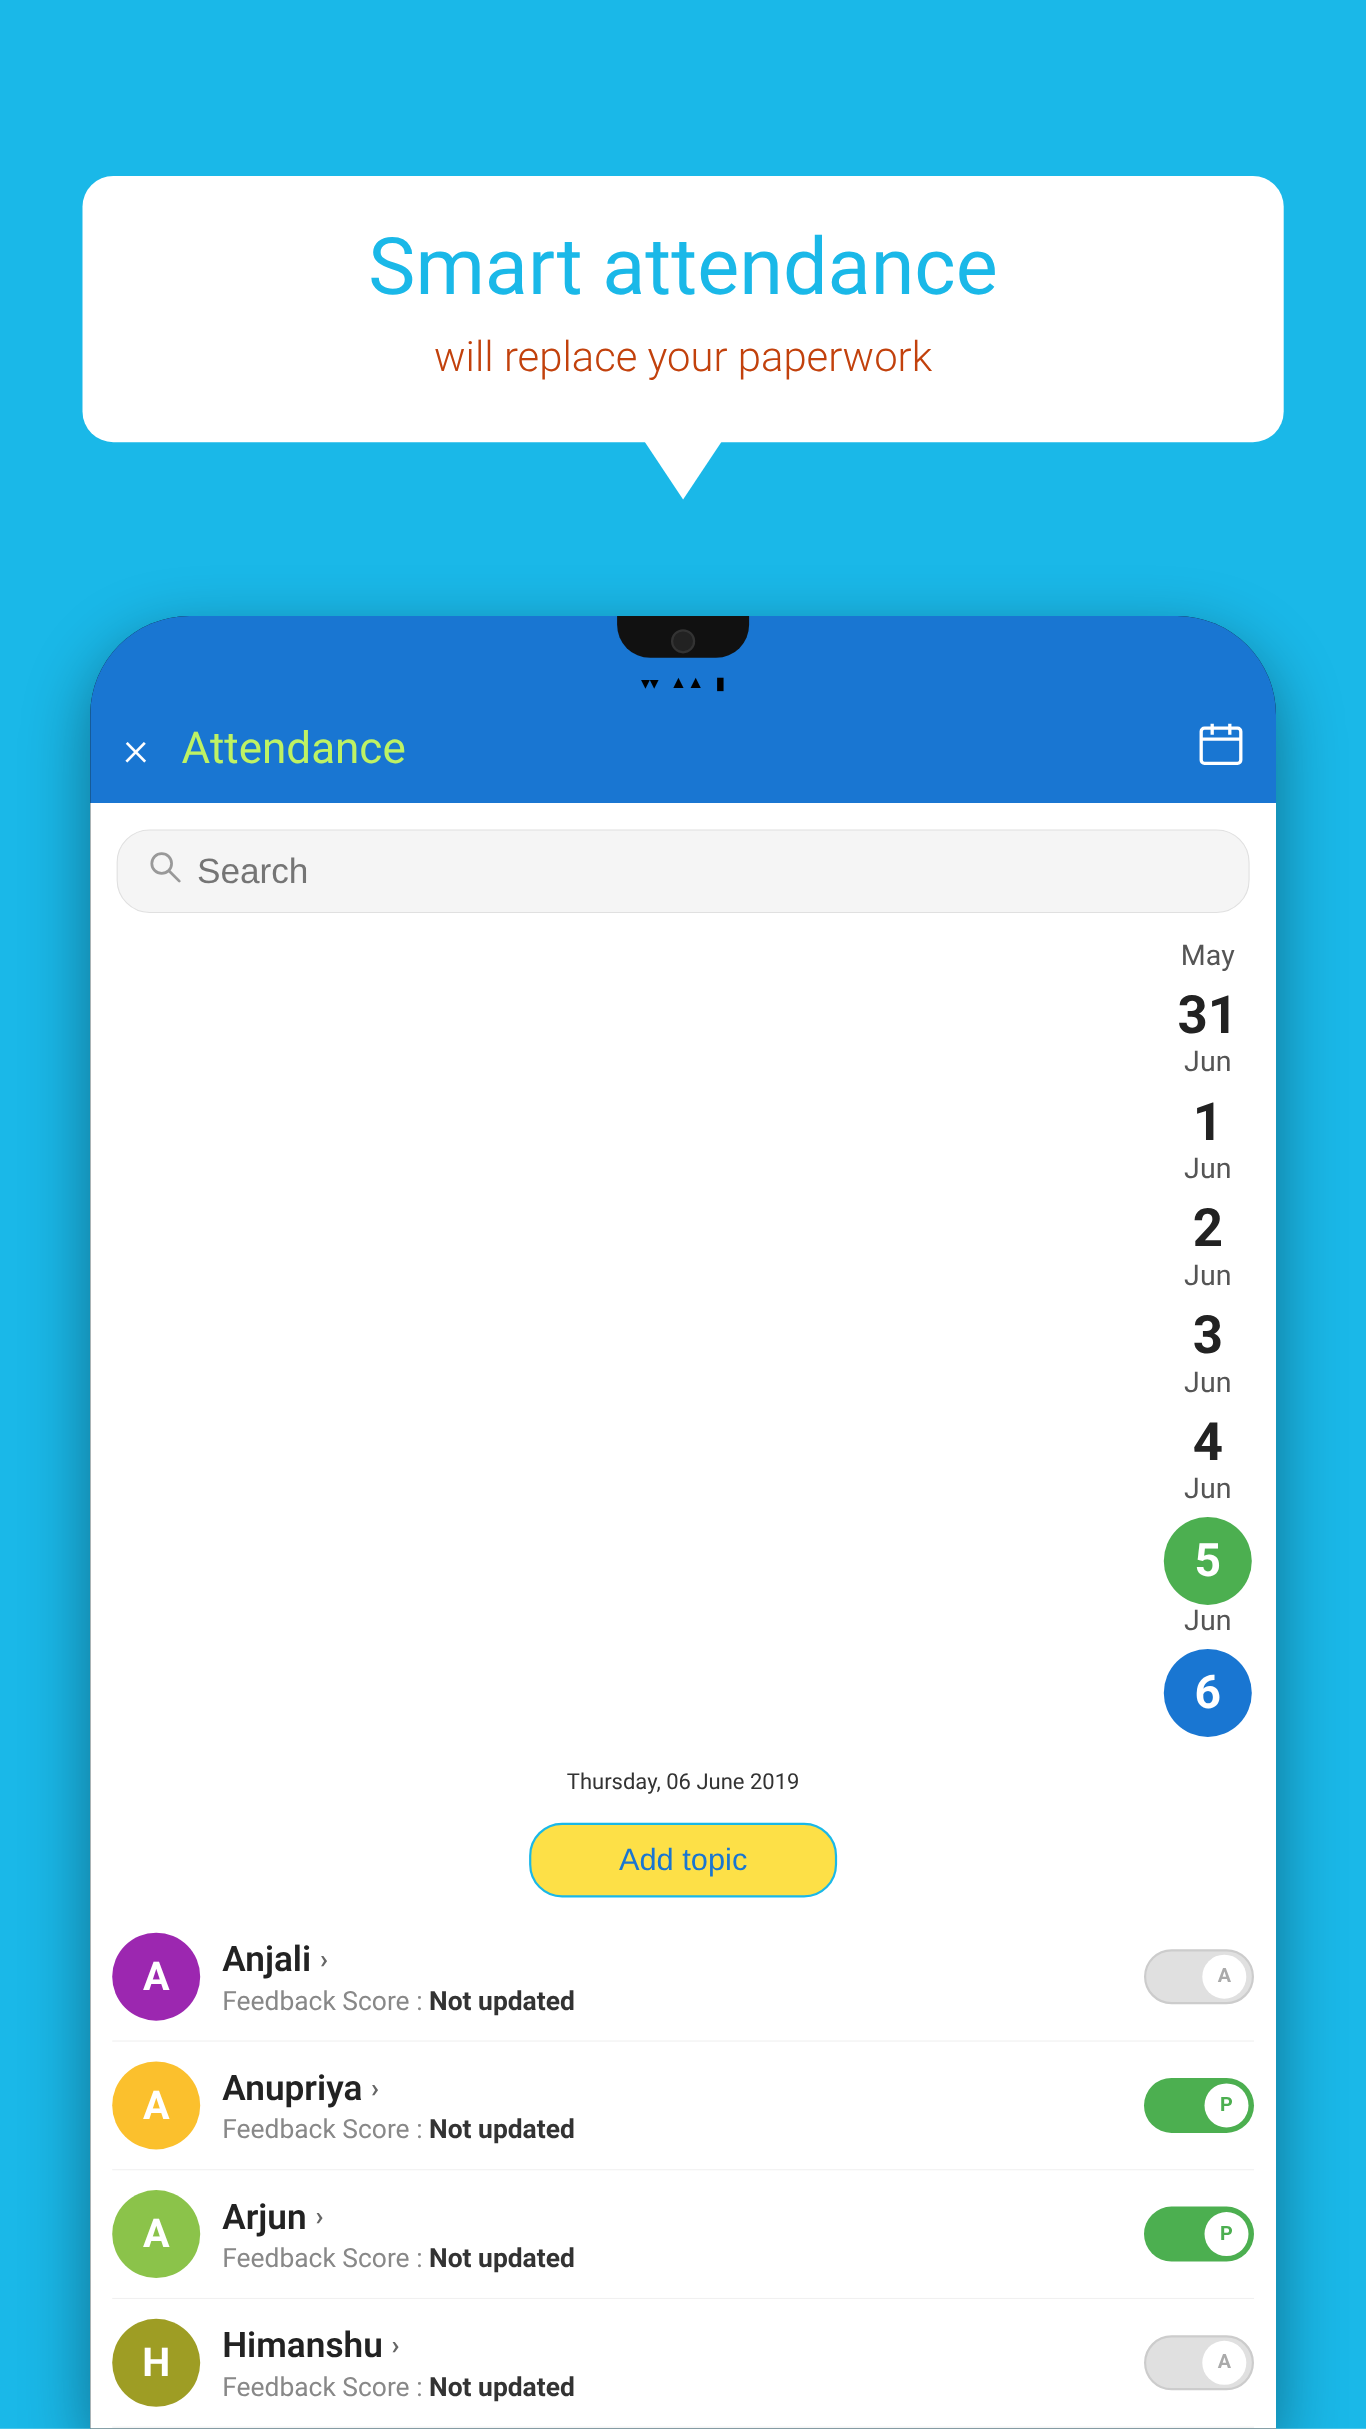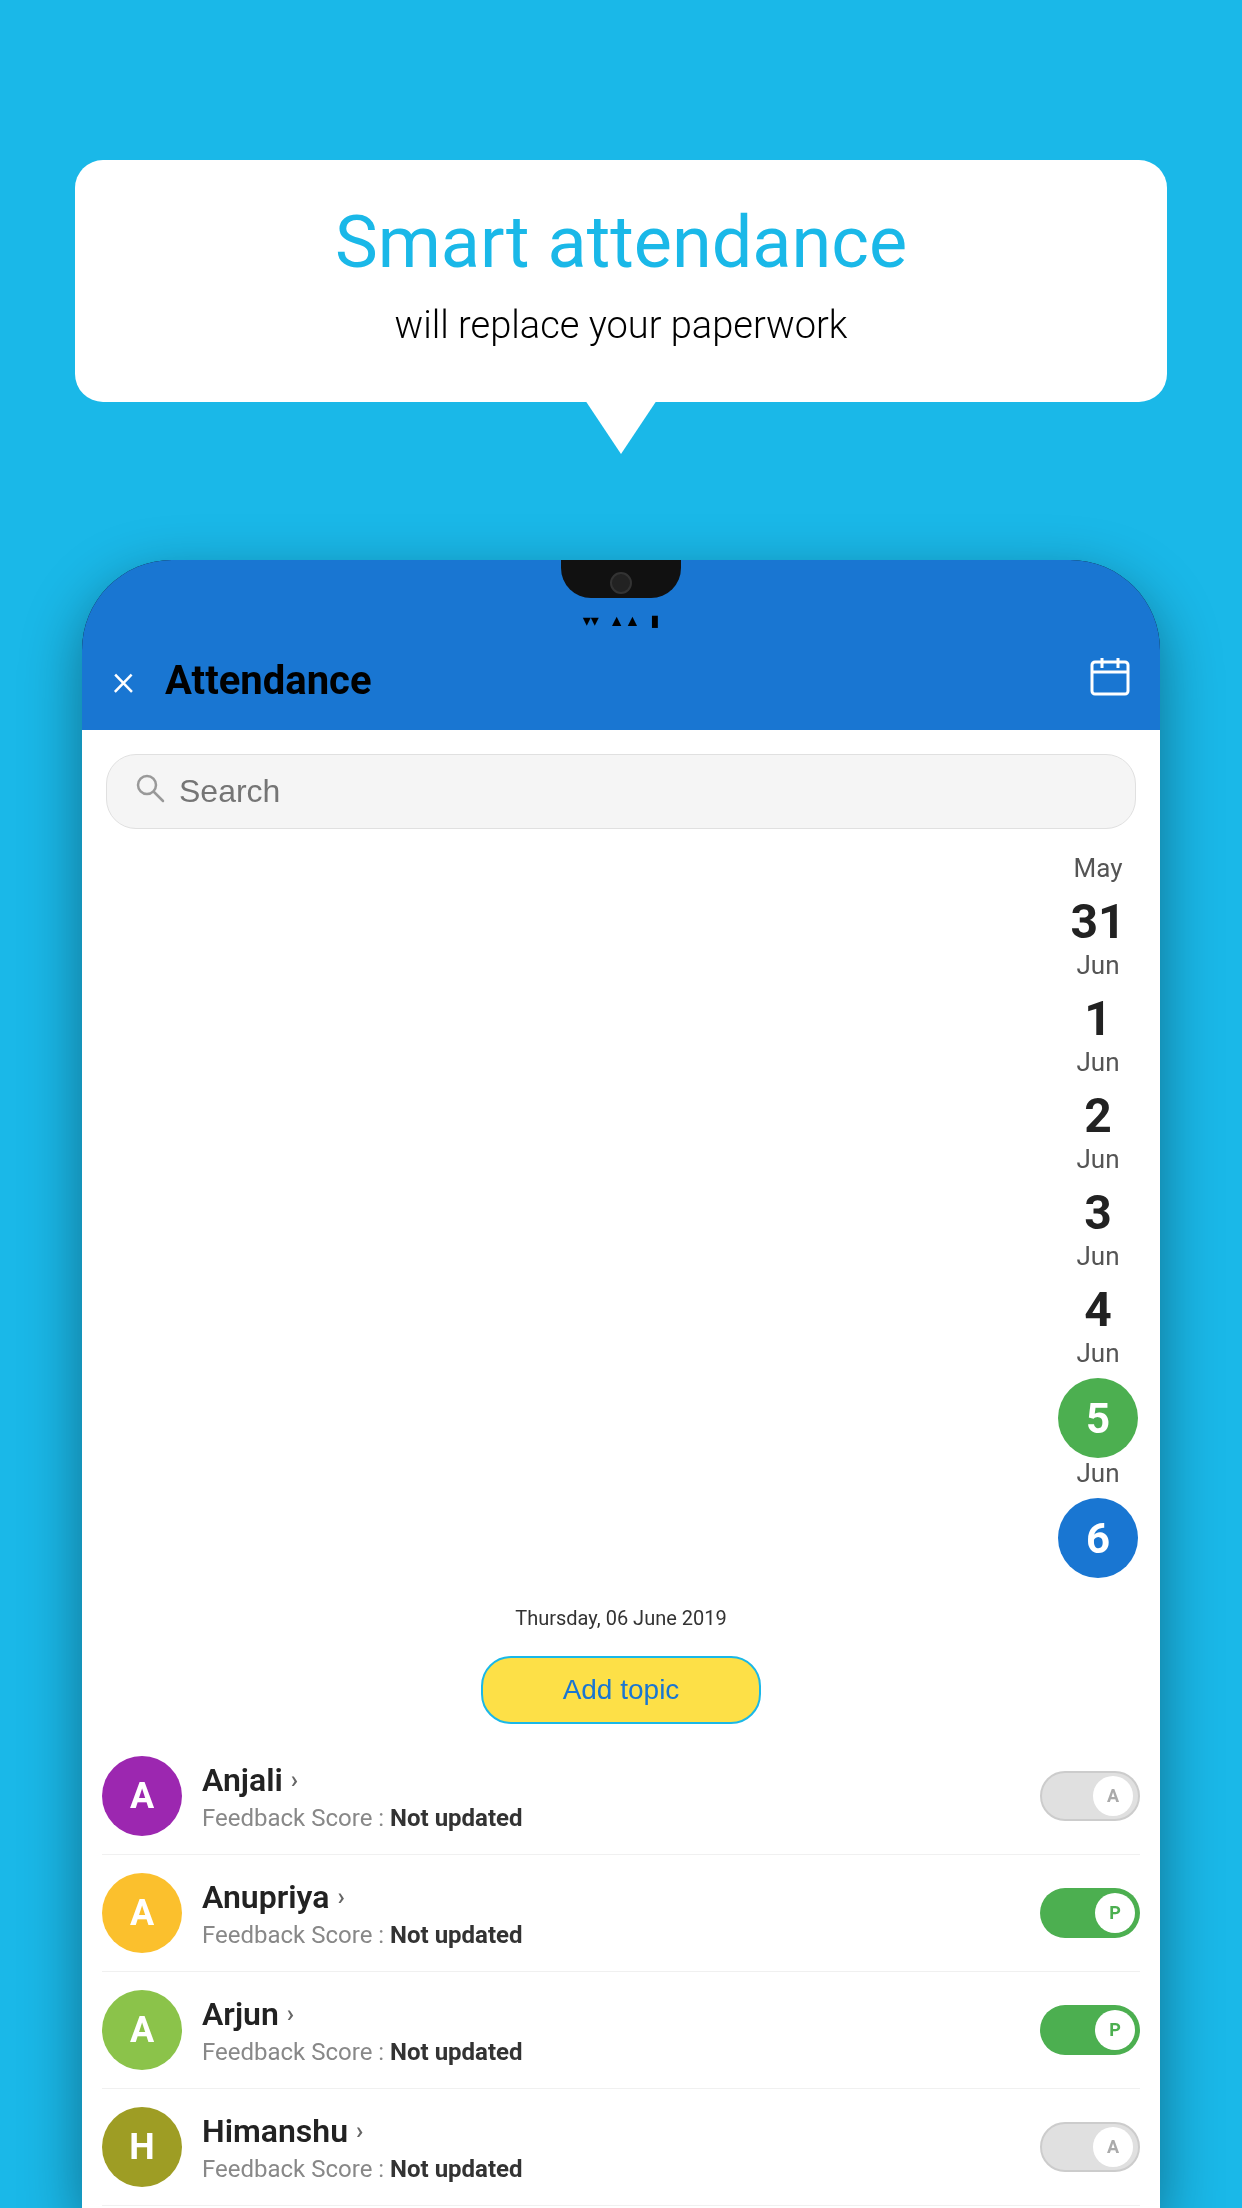--- a/index.html
+++ b/index.html
@@ -40,21 +40,21 @@
 
     .bubble-title {
       font-size: 72px;
       color: #1ab8e8;
       font-weight: 400;
       margin-bottom: 18px;
     }
 
     .bubble-subtitle {
       font-size: 38px;
-      color: #000000;
+      color: #c2410c;
       font-weight: 300;
     }
 
     
     .phone-frame {
       position: absolute;
       top: 560px;
       left: 82px;
       right: 82px;
       bottom: 0;
@@ -135,23 +135,23 @@
     .header-close {
       color: white;
       font-size: 44px;
       font-weight: 300;
       cursor: pointer;
       margin-right: 30px;
       line-height: 1;
     }
 
     .header-title {
-      color: #000000;
+      color: #bef264;
       font-size: 40px;
-      font-weight: 700;
+      font-weight: 400;
       flex: 1;
     }
 
     .header-calendar {
       color: white;
       font-size: 36px;
     }
 
     
     .app-content {

